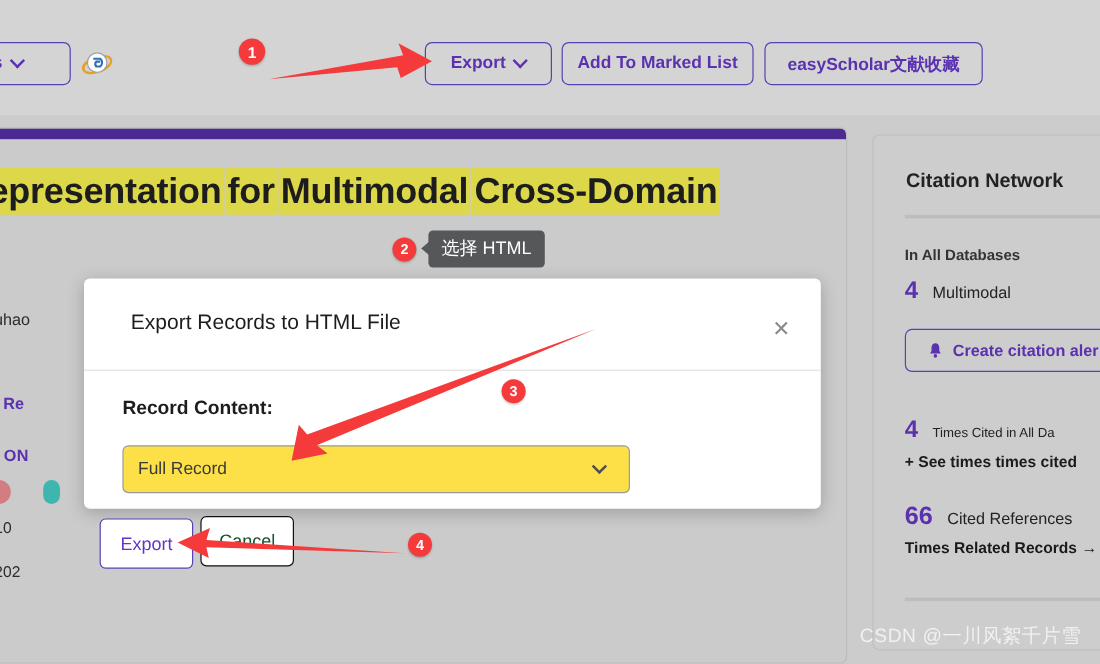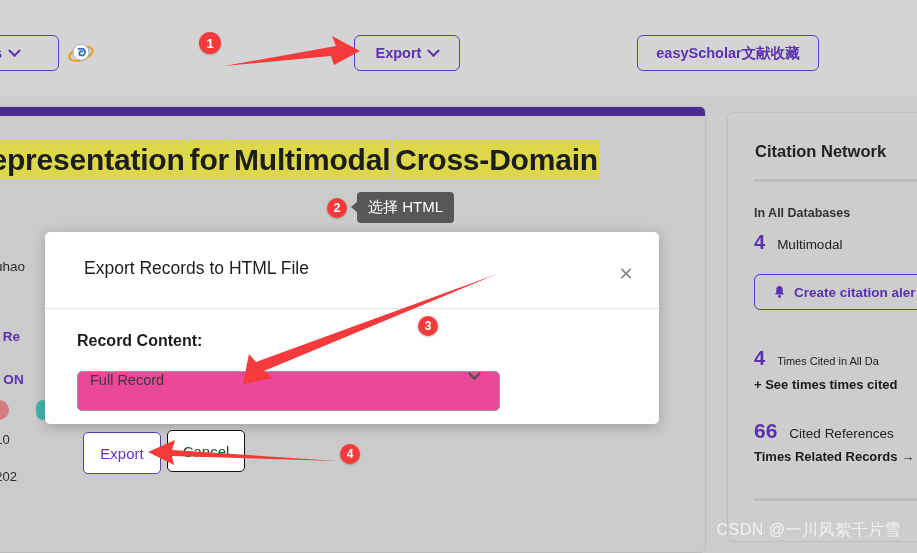--- a/index.html
+++ b/index.html
@@ -190,21 +190,21 @@
     white-space: nowrap;
     font-size: 13px; font-weight: 700; color: #1b1b1b;
     cursor: pointer;
   }
   #sb-seemore { left: 26px; top: 264px; }
   #sb-related { left: 26px; top: 336px; }
 
   
   .modal {
     position: absolute;
-    left: 45px; top: 232px;
+    left: 70px; top: 232px;
     width: 614px; height: 192px;
     background: #ffffff;
     border-radius: 5px;
     box-shadow: 0 3px 14px rgba(0,0,0,.22);
     overflow: hidden;
   }
   .modal-head {
     position: absolute; left: 0; top: 0;
     width: 100%; height: 77px;
     border-bottom: 1px solid #e2e2e2;
@@ -225,22 +225,22 @@
     position: absolute; left: 32px; top: 100px;
     font-size: 16px; font-weight: 700; color: #1d1d1d;
     white-space: nowrap;
   }
   .select-box {
     position: absolute;
     left: 32px; top: 139px;
     width: 423px; height: 40px;
     border: 1px solid #9a9a9a;
     border-radius: 5px;
-    background: #ec4899;
-    display: flex; 
+    background: #fde047;
+    display: flex; align-items: center;
     padding: 0 12px;
     cursor: pointer;
   }
   .select-value { font-size: 14.5px; color: #3a3a3a; flex: 1; }
   .select-chev {
     width: 9px; height: 9px;
     border-right: 2px solid #4c4c4c;
     border-bottom: 2px solid #4c4c4c;
     transform: rotate(45deg) translate(-2px,-2px);
     margin-right: 8px;
@@ -335,20 +335,23 @@
       <circle cx="16" cy="15" r="10" fill="#ffffff" stroke="#9aa4ad" stroke-width="1.2"></circle>
       <path d="M12 11 h7 a5 5 0 0 1 0 8 h-4 a4 4 0 0 1 0 -5 h4" fill="none" stroke="#2f6fb5" stroke-width="2.2"></path>
       <ellipse cx="16" cy="17" rx="15" ry="7.5" fill="none" stroke="#e8a020" stroke-width="2.4" transform="rotate(-20 16 17)" stroke-dasharray="10 60" stroke-dashoffset="34"></ellipse>
     </svg>
 
     <div class="tb-btn" id="btn-export-top">
       <span>Export</span>
       <span class="chev"></span>
     </div>
 
+    <div class="tb-btn" id="btn-marked">
+      <span>Add To Marked List</span>
+    </div>
 
     <div class="tb-btn" id="btn-easyscholar">
       <span>easyScholar文献收藏</span>
     </div>
   </div>
 
   <div class="main-card">
     <div class="card-topbar"></div>
 
     <div class="title-line">

